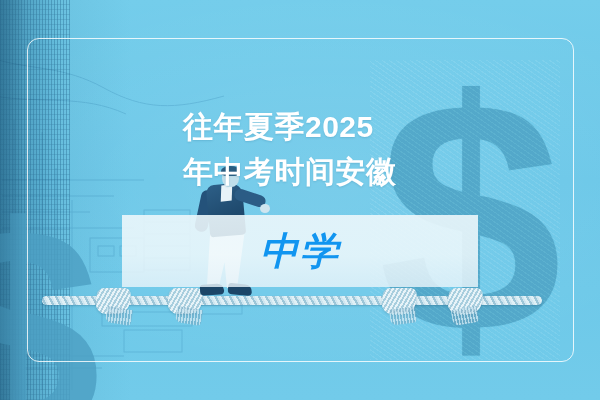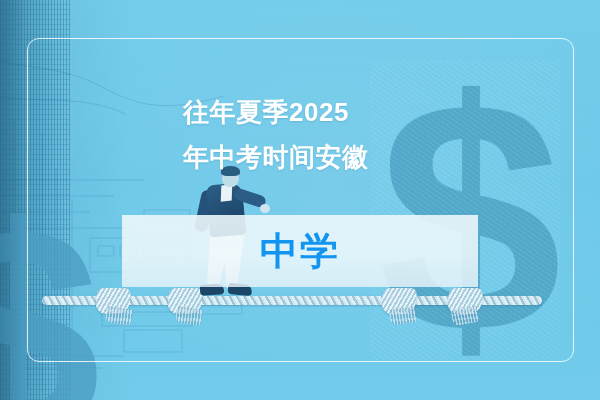--- a/index.html
+++ b/index.html
@@ -257,24 +257,24 @@
     border: 1.4px solid rgba(255,255,255,0.82);
     border-radius: 12px;
     box-sizing: border-box;
     pointer-events: none;
   }
 
   
   .title {
     position: absolute;
     left: 183px;
-    top: 90px;
+    top: 104px;
     width: 300px;
     color: #ffffff;
-    font-size: 26px;
+    font-size: 30px;
     font-weight: 700;
     line-height: 45px;
     letter-spacing: 0.5px;
     text-shadow: 0 1px 2px rgba(40,110,145,0.22);
     white-space: pre-line;
   }
 
   
   .band {
     position: absolute;
@@ -289,20 +289,21 @@
     display: flex;
     align-items: center;
     justify-content: center;
   }
   .band-text {
     color: #1195f0;
     font-size: 38px;
     font-weight: 700;
     letter-spacing: 2px;
     line-height: 1;
+    font-style: italic;
   }
 
   
   .edge-left {
     position: absolute;
     left: 0; top: 0;
     width: 26px; height: 400px;
     background: linear-gradient(90deg, rgba(32,92,125,0.38) 0%, rgba(32,92,125,0.0) 100%);
     pointer-events: none;
   }

